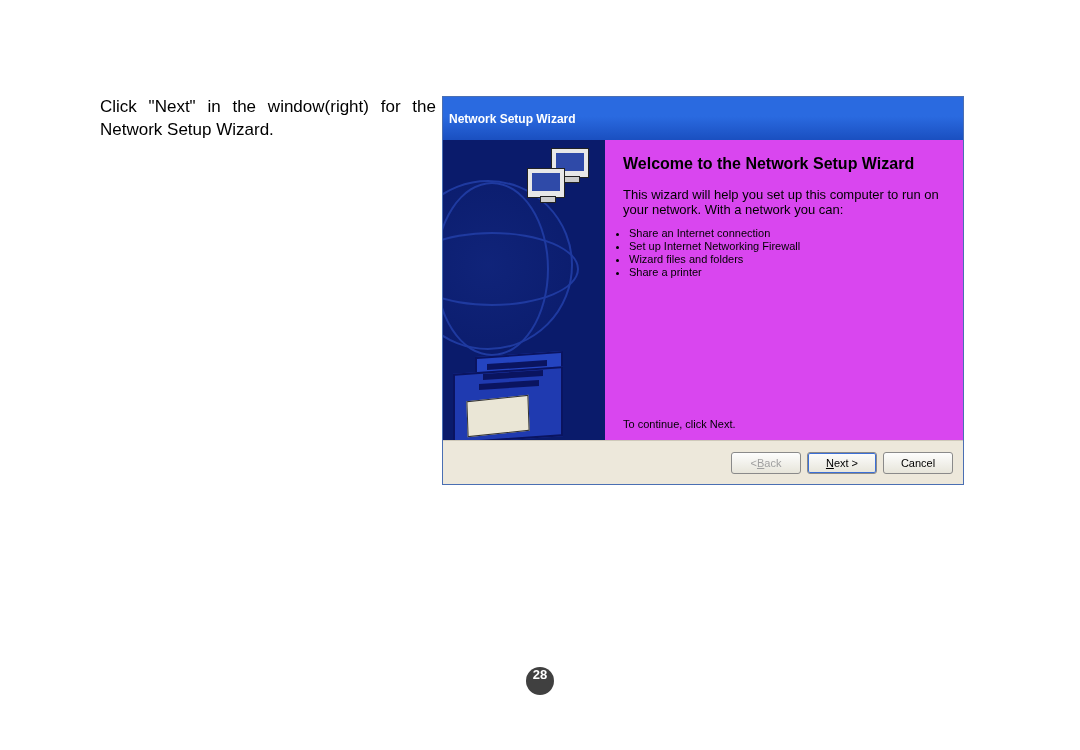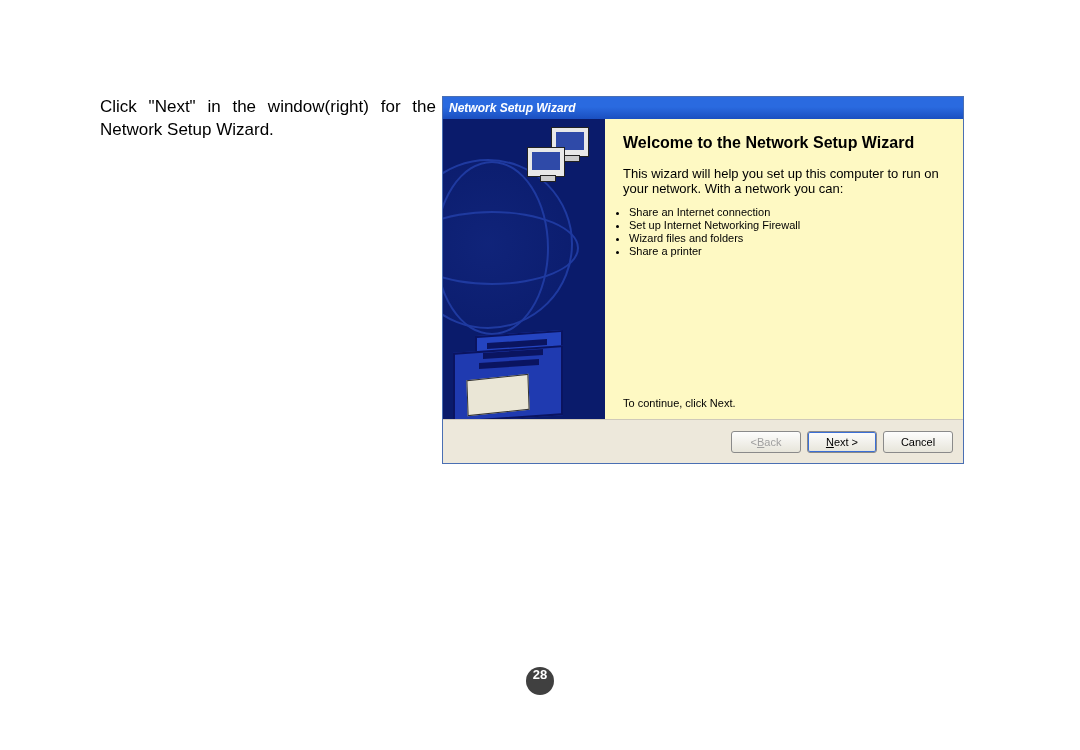--- a/index.html
+++ b/index.html
@@ -62,35 +62,34 @@
   }
   .wizard-window {
     width: 522px;
     border: 1px solid #4a6fb3;
     background: #ede8db;
     font-family: Tahoma, Arial, sans-serif;
     font-size: 11px;
     color: #000;
   }
   .titlebar {
-    height: 22px;
+    height: 43px;
     background: linear-gradient(180deg, #2a6ae0 0%, #2a6ae0 45%, #1a4fc0 100%);
     display: flex;
     align-items: center;
     padding: 0 6px;
-    font-style: italic;
   }
   .titlebar-text {
     color: #fff;
     font-weight: bold;
     font-size: 12px;
   }
   .wizard-body {
     display: flex;
-    background: #fef9c3;
+    background: #d946ef;
     height: 300px;
   }
   .wizard-left {
     width: 162px;
     background: #0a1b6b;
     position: relative;
     overflow: hidden;
   }
   
   .globe {

